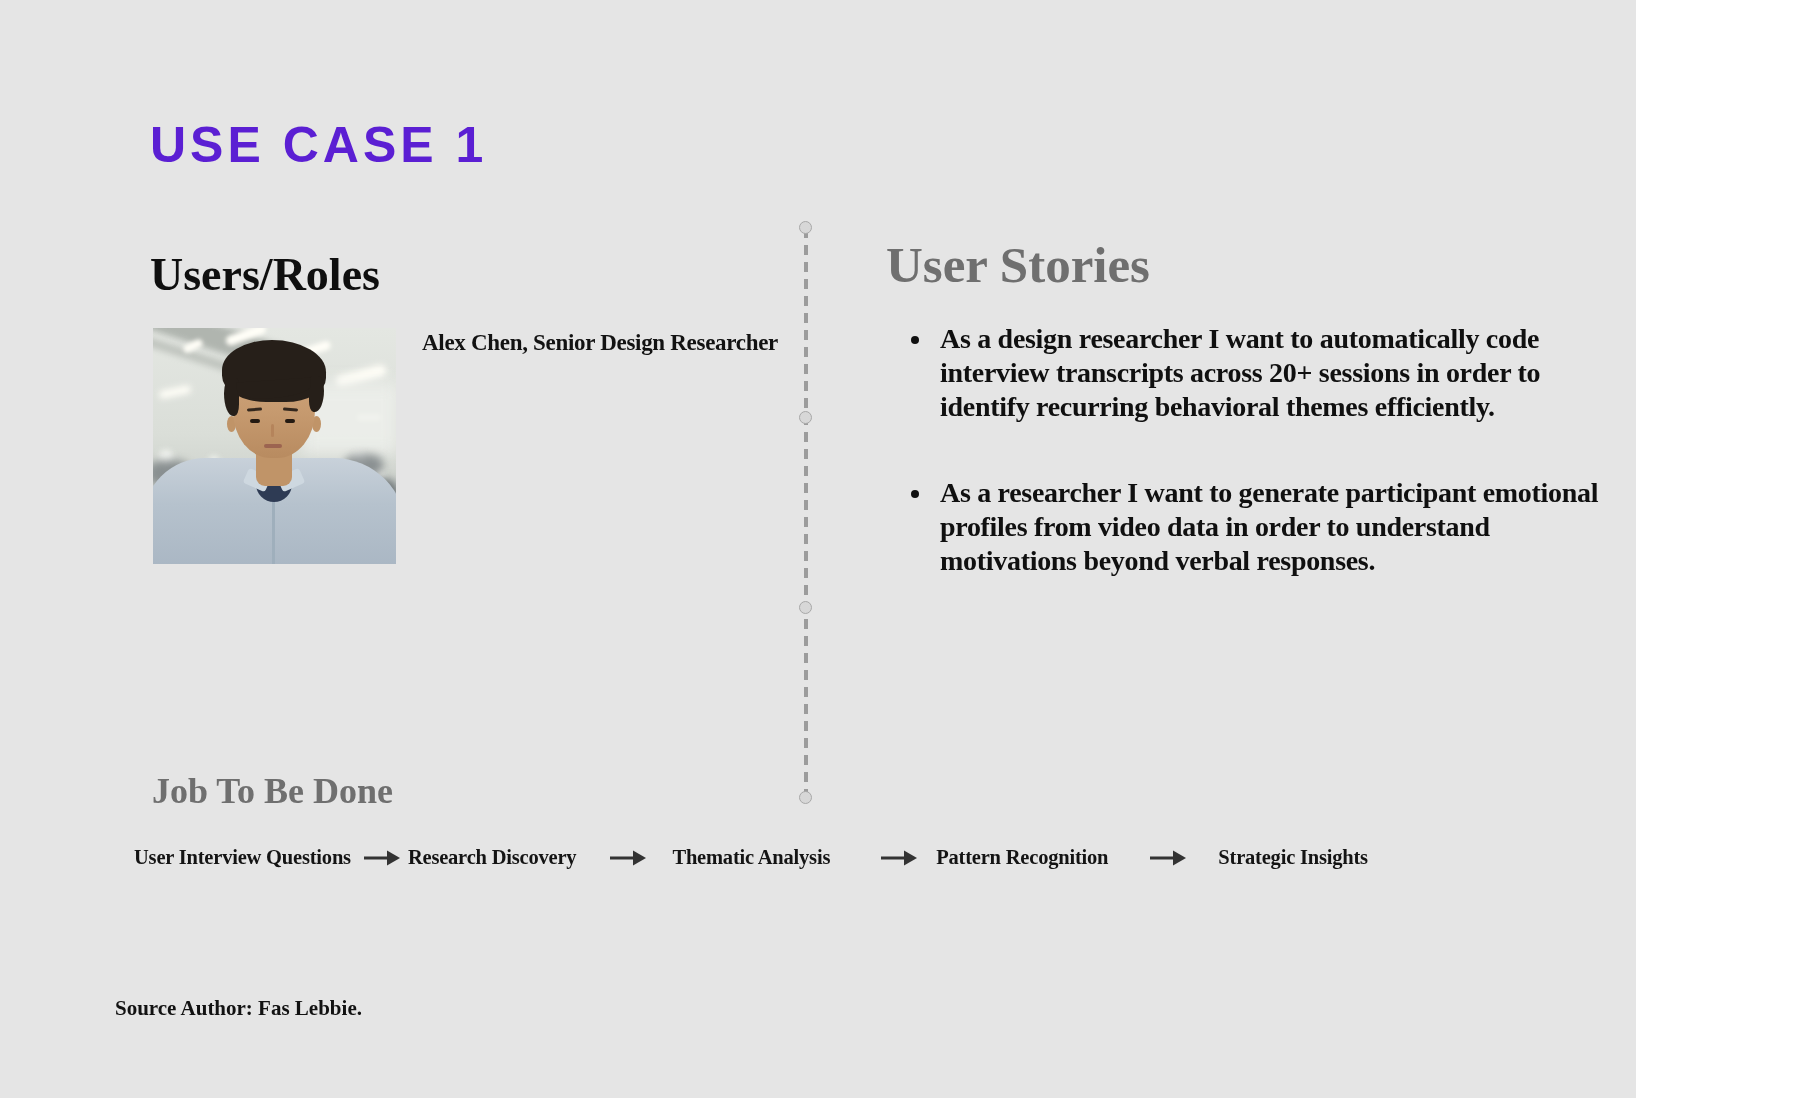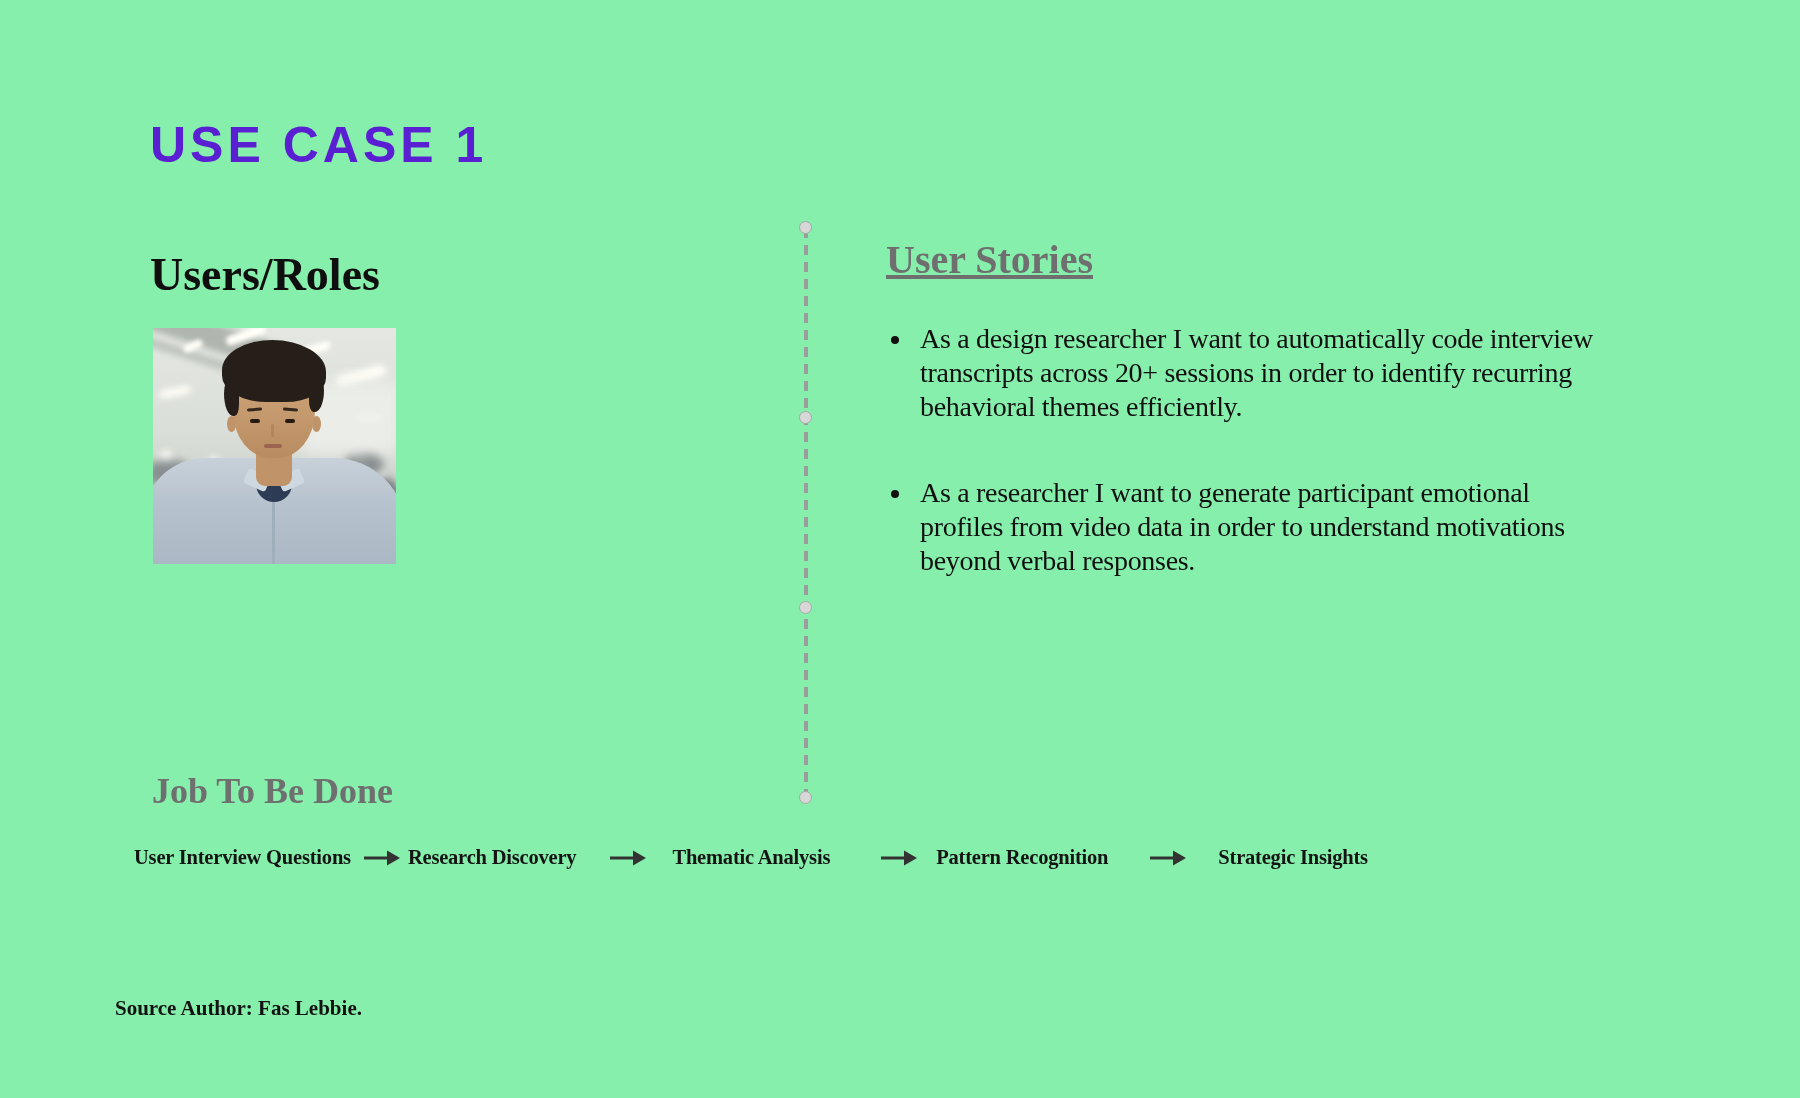--- a/index.html
+++ b/index.html
@@ -1,32 +1,32 @@
 <!DOCTYPE html>
 <html><head>
 <meta charset="utf-8">
 <style>
   * { margin:0; padding:0; box-sizing:border-box; }
   html,body { background:#ffffff; }
   .slide {
-    position:relative; width:1800px; height:1098px; background:#86efac;
+    position:relative; width:1636px; height:1098px; background:#e5e5e5;
     font-family:"Liberation Serif", serif; overflow:hidden;
   }
 
   
   .page-title {
     position:absolute; left:150px; top:116px;
     font-family:"Liberation Sans", sans-serif; font-weight:bold;
     font-size:50px; letter-spacing:4px; color:#5b1fd3;
   }
 
   
   .h-serif { font-family:"Liberation Serif", serif; font-weight:bold; }
   .users-roles-heading { position:absolute; left:150px; top:248px; font-size:46px; color:#0f0f0f; }
-  .user-stories-heading { position:absolute; left:886px; top:236px; font-size:40px; color:#6f6f6f;text-decoration:underline; }
+  .user-stories-heading { position:absolute; left:886px; top:236px; font-size:51px; color:#6f6f6f; }
   .jtbd-heading { position:absolute; left:152px; top:770px; font-size:36px; color:#6f6f6f; }
 
   
   .divider {
     position:absolute; left:804px; top:228px; width:4px; height:570px;
     background:repeating-linear-gradient(180deg,#9c9c9c 0 10px, transparent 10px 17px);
   }
   .divider-dot {
     position:absolute; left:-5px; width:13px; height:13px; border-radius:50%;
     background:#d7d7d7; border:1.5px solid #a8a8a8;
@@ -97,22 +97,22 @@
     position:absolute; left:422px; top:392px; width:374px;
     font-size:21px; line-height:26px; font-weight:bold; color:#121212; letter-spacing:-0.3px;
   }
   .persona-details p { margin:0; }
 
   
   .stories-list {
     position:absolute; left:906px; top:322px; width:700px; list-style:disc;
   }
   .stories-list li {
-    margin-left:8px; padding-left:6px; margin-bottom:52px;
-    font-size:28px; line-height:34px; font-weight:normal; color:#101010; letter-spacing:-0.3px;
+    margin-left:28px; padding-left:6px; margin-bottom:52px;
+    font-size:28px; line-height:34px; font-weight:bold; color:#101010; letter-spacing:-0.3px;
   }
 
   
   .flow {
     position:absolute; left:134px; top:846px; display:flex; align-items:center;
   }
   .flow-step { font-size:20.5px; font-weight:bold; color:#141414; white-space:nowrap; letter-spacing:-0.2px; }
   .arrow-wrap { flex:none; display:flex; align-items:center; }
   .a1{ margin:0 8px 0 13px; } .a2{ margin:0 26px 0 34px; }
   .a3{ margin:0 19px 0 51px; } .a4{ margin:0 32px 0 42px; }
@@ -173,20 +173,21 @@
     <div class="hair-r"></div>
     <div class="fringe"></div>
     <div class="brow-l"></div>
     <div class="brow-r"></div>
     <div class="eye-l"></div>
     <div class="eye-r"></div>
     <div class="nose"></div>
     <div class="mouth"></div>
   </div>
 
+  <div class="persona-name">Alex Chen, Senior Design Researcher</div>
 
   <div class="h-serif user-stories-heading">User Stories</div>
   <ul class="stories-list">
     <li>As a design researcher I want to automatically code interview transcripts across 20+ sessions in order to identify recurring behavioral themes efficiently.</li>
     <li>As a researcher I want to generate participant emotional profiles from video data in order to understand motivations beyond verbal responses.</li>
   </ul>
 
   <div class="h-serif jtbd-heading">Job To Be Done</div>
 
   <div class="flow">

